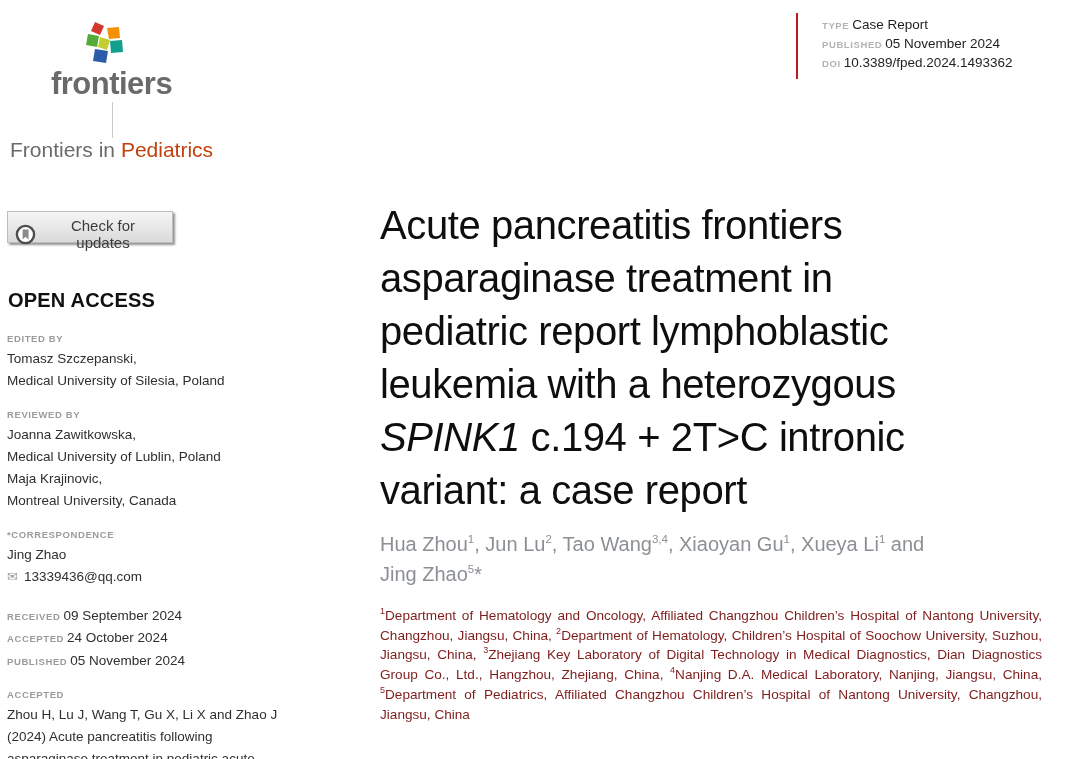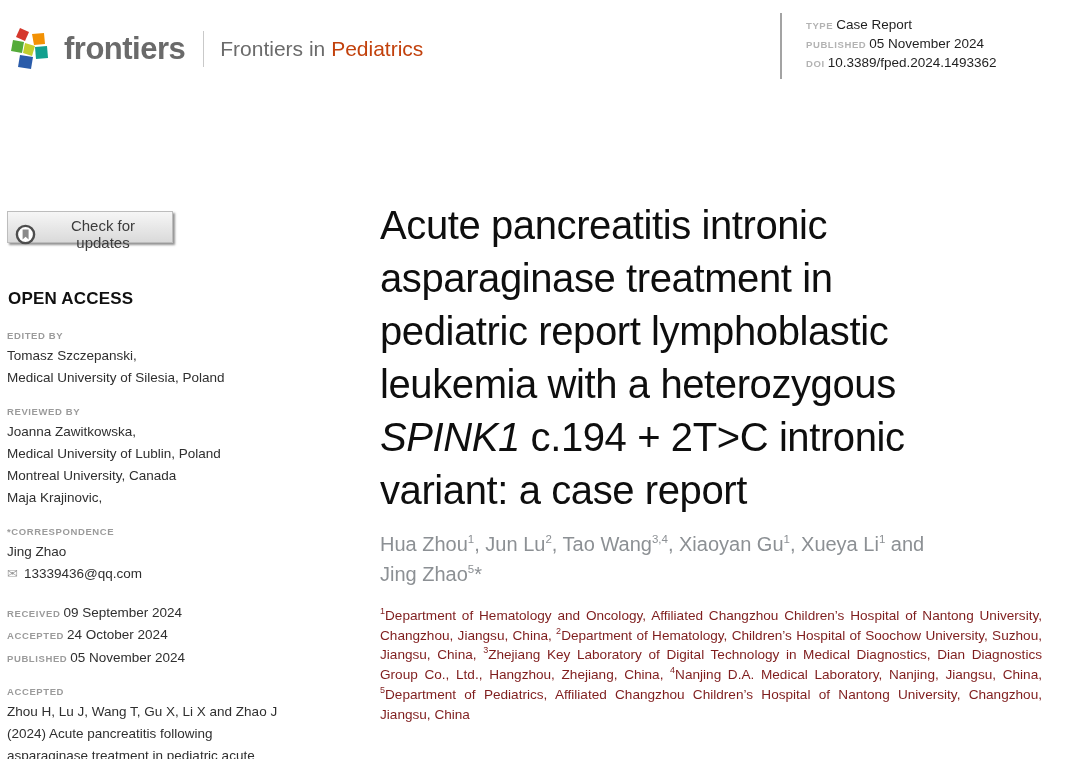--- a/index.html
+++ b/index.html
@@ -6,45 +6,45 @@
   html, body { background: #ffffff; }
   body {
     width: 1081px; height: 759px;
     position: relative;
     overflow: hidden;
     font-family: "Liberation Sans", sans-serif;
     color: #2f2f2f;
   }
 
   
-  .brand { position: absolute; left: 10px; top: 26px; display: flex; align-items: center; }
+  .brand { position: absolute; left: 10px; top: 20px; display: flex; align-items: center; flex-direction: column; }
   .logo-svg { width: 46px; height: 46px; margin-right: 8px; }
   .logotype { font-size: 31px; font-weight: bold; color: #6a6a6a; letter-spacing: -0.5px; }
   .brand-divider { width: 1px; height: 36px; background: #c9c9c9; margin: 0 16px 0 18px; }
   .journal { font-size: 21px; color: #6b6b6b; }
   .journal-name { color: #c2410c; }
 
-  .meta { position: absolute; left: 780px; top: 13px; width: 275px;
-          border-left: 2px solid #a3a3a3; padding: 3px 0 6px 24px; }
+  .meta { position: absolute; left: 796px; top: 13px; width: 275px;
+          border-left: 2px solid #b91c1c; padding: 3px 0 6px 24px; }
   .meta-row { font-size: 13.5px; color: #1f1f1f; line-height: 18px; white-space: nowrap; }
   .meta-label { font-size: 9.5px; font-weight: bold; color: #b3b3b3; letter-spacing: 0.6px; margin-right: 3px; }
 
   
   .sidebar { position: absolute; left: 7px; top: 211px; width: 330px; }
   .check-btn {
     display: inline-flex; align-items: center; gap: 8px;
     width: 166px; height: 32px; padding: 14px 10px 0 7px;
     background: linear-gradient(#f6f6f6, #dadada);
     border: 1px solid #bdbdbd;
     box-shadow: 2px 2px 2px rgba(60,60,60,0.55);
     font-family: "Liberation Sans", sans-serif;
     font-size: 15px; color: #3c3c3c; cursor: pointer;
   }
   .check-btn svg { flex: 0 0 auto; }
-  .open-access { margin: 40px 0 21px 1px; font-size: 17px; font-weight: bold; color: #101010; letter-spacing: 0.2px; }
+  .open-access { margin: 40px 0 21px 1px; font-size: 20px; font-weight: bold; color: #101010; letter-spacing: 0.2px; }
   .side-section { margin-bottom: 17px; }
   .side-label { font-size: 9.5px; font-weight: bold; color: #9b9b9b; letter-spacing: 0.6px; margin-bottom: 4px; }
   .side-line { font-size: 13.5px; color: #2f2f2f; line-height: 22px; }
   .email-row { display: flex; align-items: center; gap: 6px; }
   .email-icon { font-size: 13px; color: #9b9b9b; line-height: 22px; }
   .email-link { color: #2f2f2f; text-decoration: none; }
   .date-row { font-size: 13.5px; color: #2f2f2f; line-height: 21.5px; }
   .date-row .side-label { display: inline; margin: 0 3px 0 0; }
 
   
@@ -106,22 +106,22 @@
     <section class="side-section">
       <div class="side-label">EDITED BY</div>
       <div class="side-line">Tomasz Szczepanski,</div>
       <div class="side-line">Medical University of Silesia, Poland</div>
     </section>
 
     <section class="side-section">
       <div class="side-label">REVIEWED BY</div>
       <div class="side-line">Joanna Zawitkowska,</div>
       <div class="side-line">Medical University of Lublin, Poland</div>
+      <div class="side-line">Maja Krajinovic,</div>
       <div class="side-line">Montreal University, Canada</div>
-      <div class="side-line">Maja Krajinovic,</div>
     </section>
 
     <section class="side-section">
       <div class="side-label">*CORRESPONDENCE</div>
       <div class="side-line">Jing Zhao</div>
       <div class="side-line email-row">
         <span class="email-icon">✉</span>
         <a href="#" class="email-link">13339436@qq.com</a>
       </div>
     </section>
@@ -142,18 +142,18 @@
       <div class="side-label">ACCEPTED</div>
       <div class="side-line">Zhou H, Lu J, Wang T, Gu X, Li X and Zhao J</div>
       <div class="side-line">(2024) Acute pancreatitis following</div>
       <div class="side-line">asparaginase treatment in pediatric acute</div>
       <div class="side-line">lymphoblastic leukemia with a heterozygous</div>
     </section>
 
   </aside>
 
   <main class="main">
-    <h1 class="title"><span>Acute pancreatitis intronic</span><br><span>asparaginase treatment in</span><br><span>pediatric report lymphoblastic</span><br><span>leukemia with a heterozygous</span><br><span class="seg-i">SPINK1</span><span> c.194 + 2T&gt;C intronic</span><br><span>variant: a case report</span></h1>
+    <h1 class="title"><span>Acute pancreatitis frontiers</span><br><span>asparaginase treatment in</span><br><span>pediatric report lymphoblastic</span><br><span>leukemia with a heterozygous</span><br><span class="seg-i">SPINK1</span><span> c.194 + 2T&gt;C intronic</span><br><span>variant: a case report</span></h1>
     <div class="authors"><span>Hua Zhou</span><sup>1</sup><span>, Jun Lu</span><sup>2</sup><span>, Tao Wang</span><sup>3,4</sup><span>, Xiaoyan Gu</span><sup>1</sup><span>, Xueya Li</span><sup>1</sup><span> and</span><br><span>Jing Zhao</span><sup>5</sup><span>*</span></div>
     <div class="affiliations"><sup>1</sup><span>Department of Hematology and Oncology, Affiliated Changzhou Children’s Hospital of Nantong University, Changzhou, Jiangsu, China, </span><sup>2</sup><span>Department of Hematology, Children’s Hospital of Soochow University, Suzhou, Jiangsu, China, </span><sup>3</sup><span>Zhejiang Key Laboratory of Digital Technology in Medical Diagnostics, Dian Diagnostics Group Co., Ltd., Hangzhou, Zhejiang, China, </span><sup>4</sup><span>Nanjing D.A. Medical Laboratory, Nanjing, Jiangsu, China, </span><sup>5</sup><span>Department of Pediatrics, Affiliated Changzhou Children’s Hospital of Nantong University, Changzhou, Jiangsu, China</span></div>
   </main>
 
 </div>
 
 </body></html>

